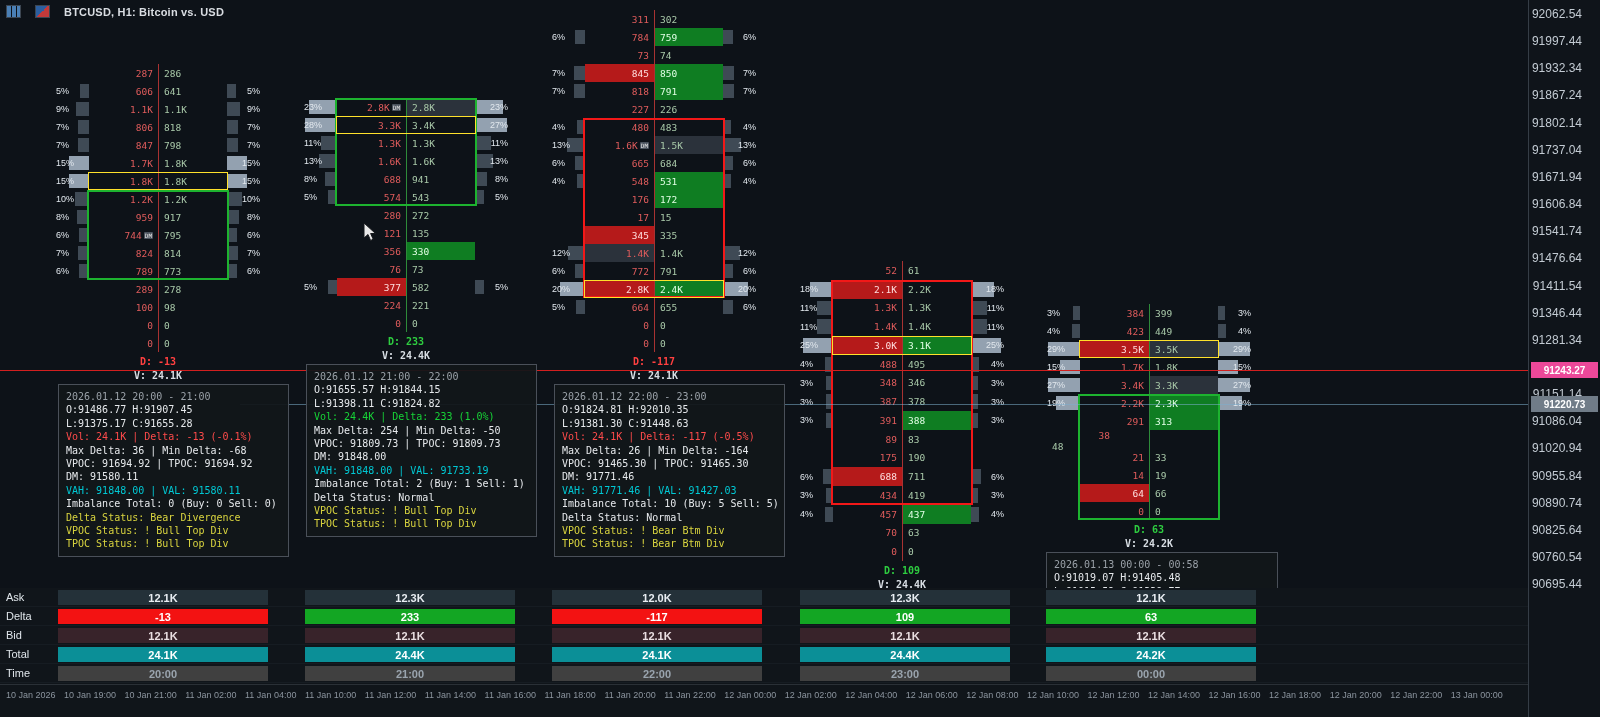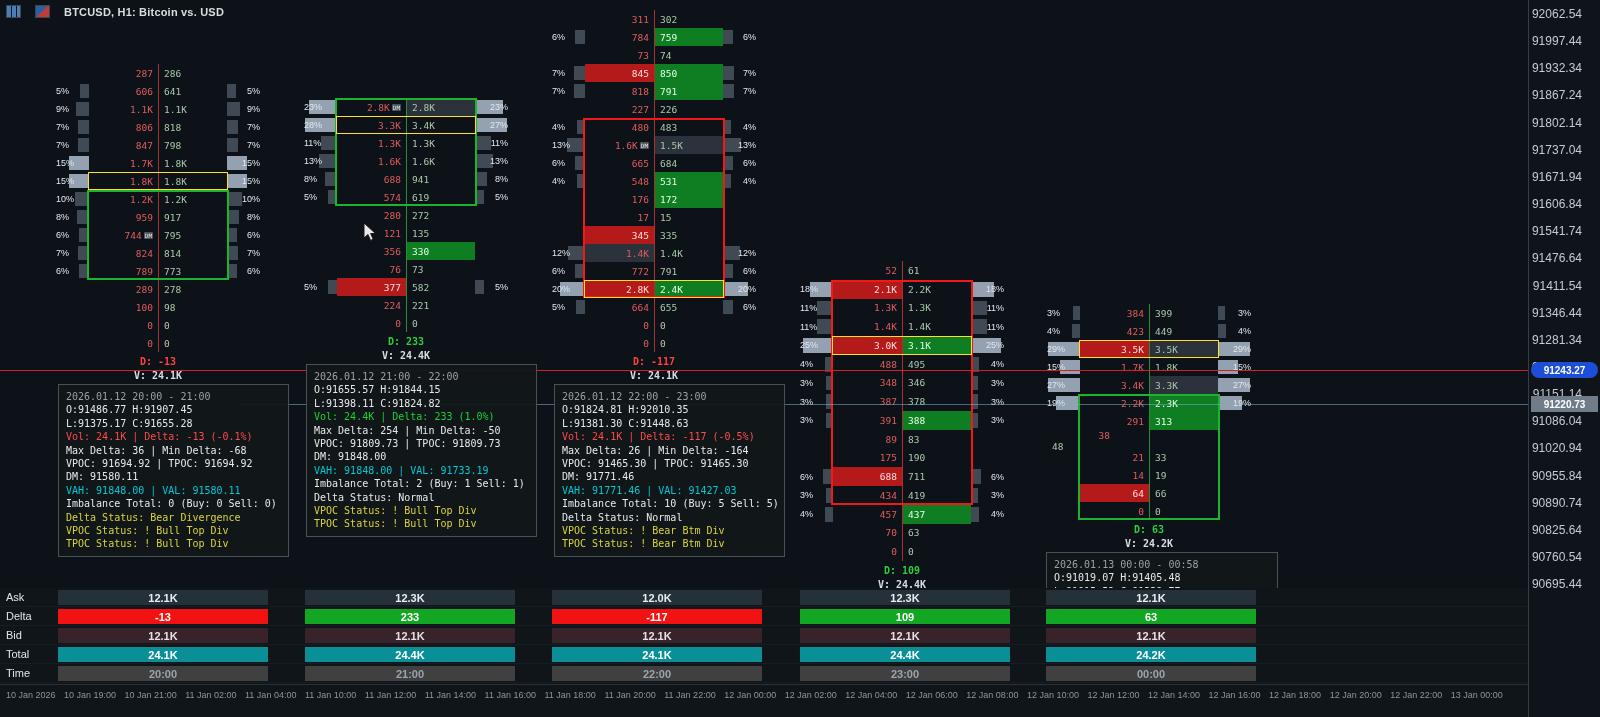--- a/index.html
+++ b/index.html
@@ -42,21 +42,21 @@
   .c-dim{color:#9aa1a8;} .c-w{color:#e6e9ec;} .c-red{color:#ff4b4b;} .c-grn{color:#17d437;}
   .c-teal{color:#00c8d4;} .c-yel{color:#d9d43f;}
   
   #redline{position:absolute;left:0;top:370px;width:1529px;height:1px;background:#d21f1f;z-index:2;}
   #blueline{position:absolute;left:240px;top:404px;width:1289px;height:1px;background:rgba(125,175,205,.55);z-index:2;}
   
   #paxis{position:absolute;right:0;top:0;width:71px;height:717px;background:#0f141a;border-left:1px solid #353d46;z-index:6;}
   .tick{position:absolute;right:18px;transform:translateY(-50%);font-size:12px;color:#c3cbd3;}
   .badge{position:absolute;left:2px;right:2px;height:16px;display:flex;align-items:center;justify-content:center;
          font-size:10px;font-weight:bold;color:#fff;z-index:2;}
-  #badge-current{background:#1d4ed8;top:362px;border-radius:8px;}
+  #badge-current{background:#ec4899;top:362px;}
   #badge-secondary{background:#707c88;top:396px;}
   
   #bottom{position:absolute;left:0;top:588px;width:1529px;height:96px;background:#10151a;z-index:5;}
   .brow{position:absolute;left:0;width:100%;height:19px;border-bottom:1px solid #161c22;box-sizing:border-box;}
   .blabel{position:absolute;left:6px;top:50%;transform:translateY(-50%);font-size:11px;color:#dfe5ea;}
   .bbar{position:absolute;top:2px;height:15px;display:flex;align-items:center;justify-content:center;
         font-size:11px;font-weight:bold;color:#fff;}
   .bar-ask{background:#243139;color:#e8edf2;}
   .bar-bid{background:#38232a;color:#eadfe2;}
   .bar-total{background:#0b8f97;}
@@ -315,21 +315,21 @@
             <div class="ptext">8%</div>
             <div class="pbar" style="width: 12.4px;"></div>
           </div>
         </div>
         <div class="crow" style="height: 18px;">
           <div class="pcell pl">
             <div class="pbar" style="width: 9.25px;"></div>
             <div class="ptext">5%</div>
           </div>
           <div class="vcell bid">574</div>
-          <div class="vcell ask">619</div>
+          <div class="vcell ask">543</div>
           <div class="pcell pr">
             <div class="ptext">5%</div>
             <div class="pbar" style="width: 9.25px;"></div>
           </div>
         </div>
         <div class="crow" style="height: 18px;">
           <div class="pcell pl"></div>
           <div class="vcell bid">280</div>
           <div class="vcell ask">272</div>
           <div class="pcell pr"></div>

